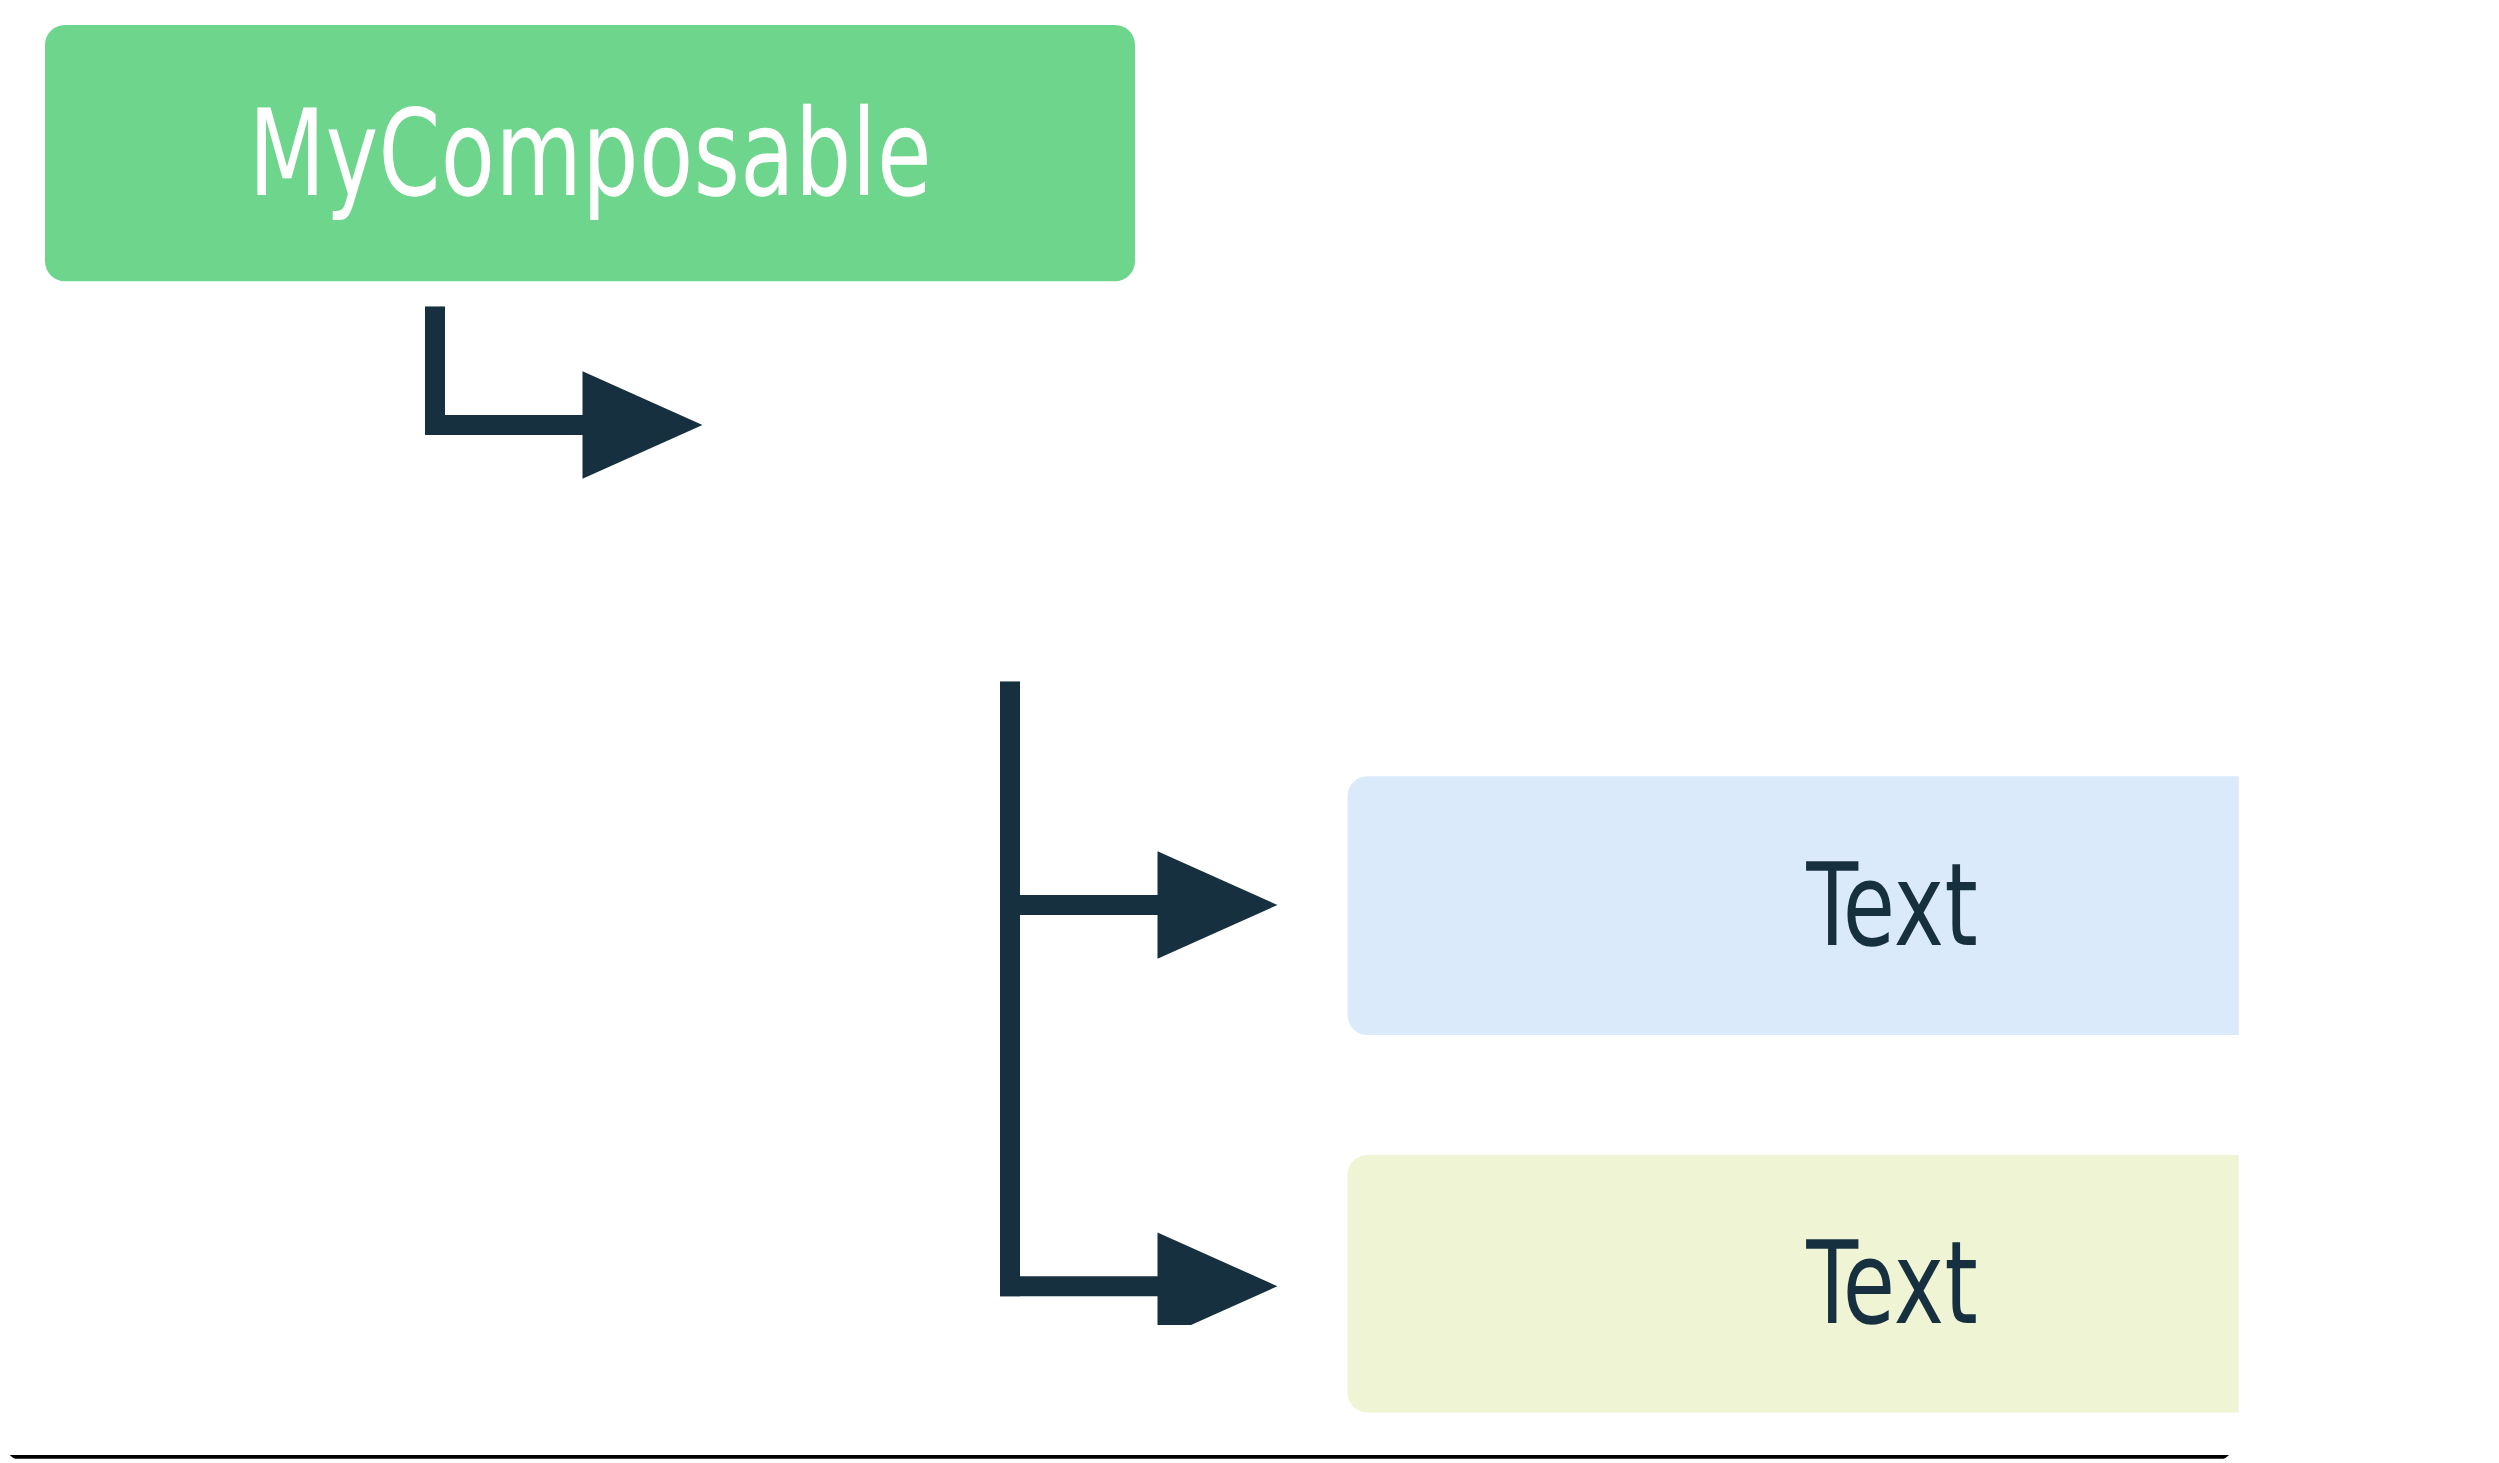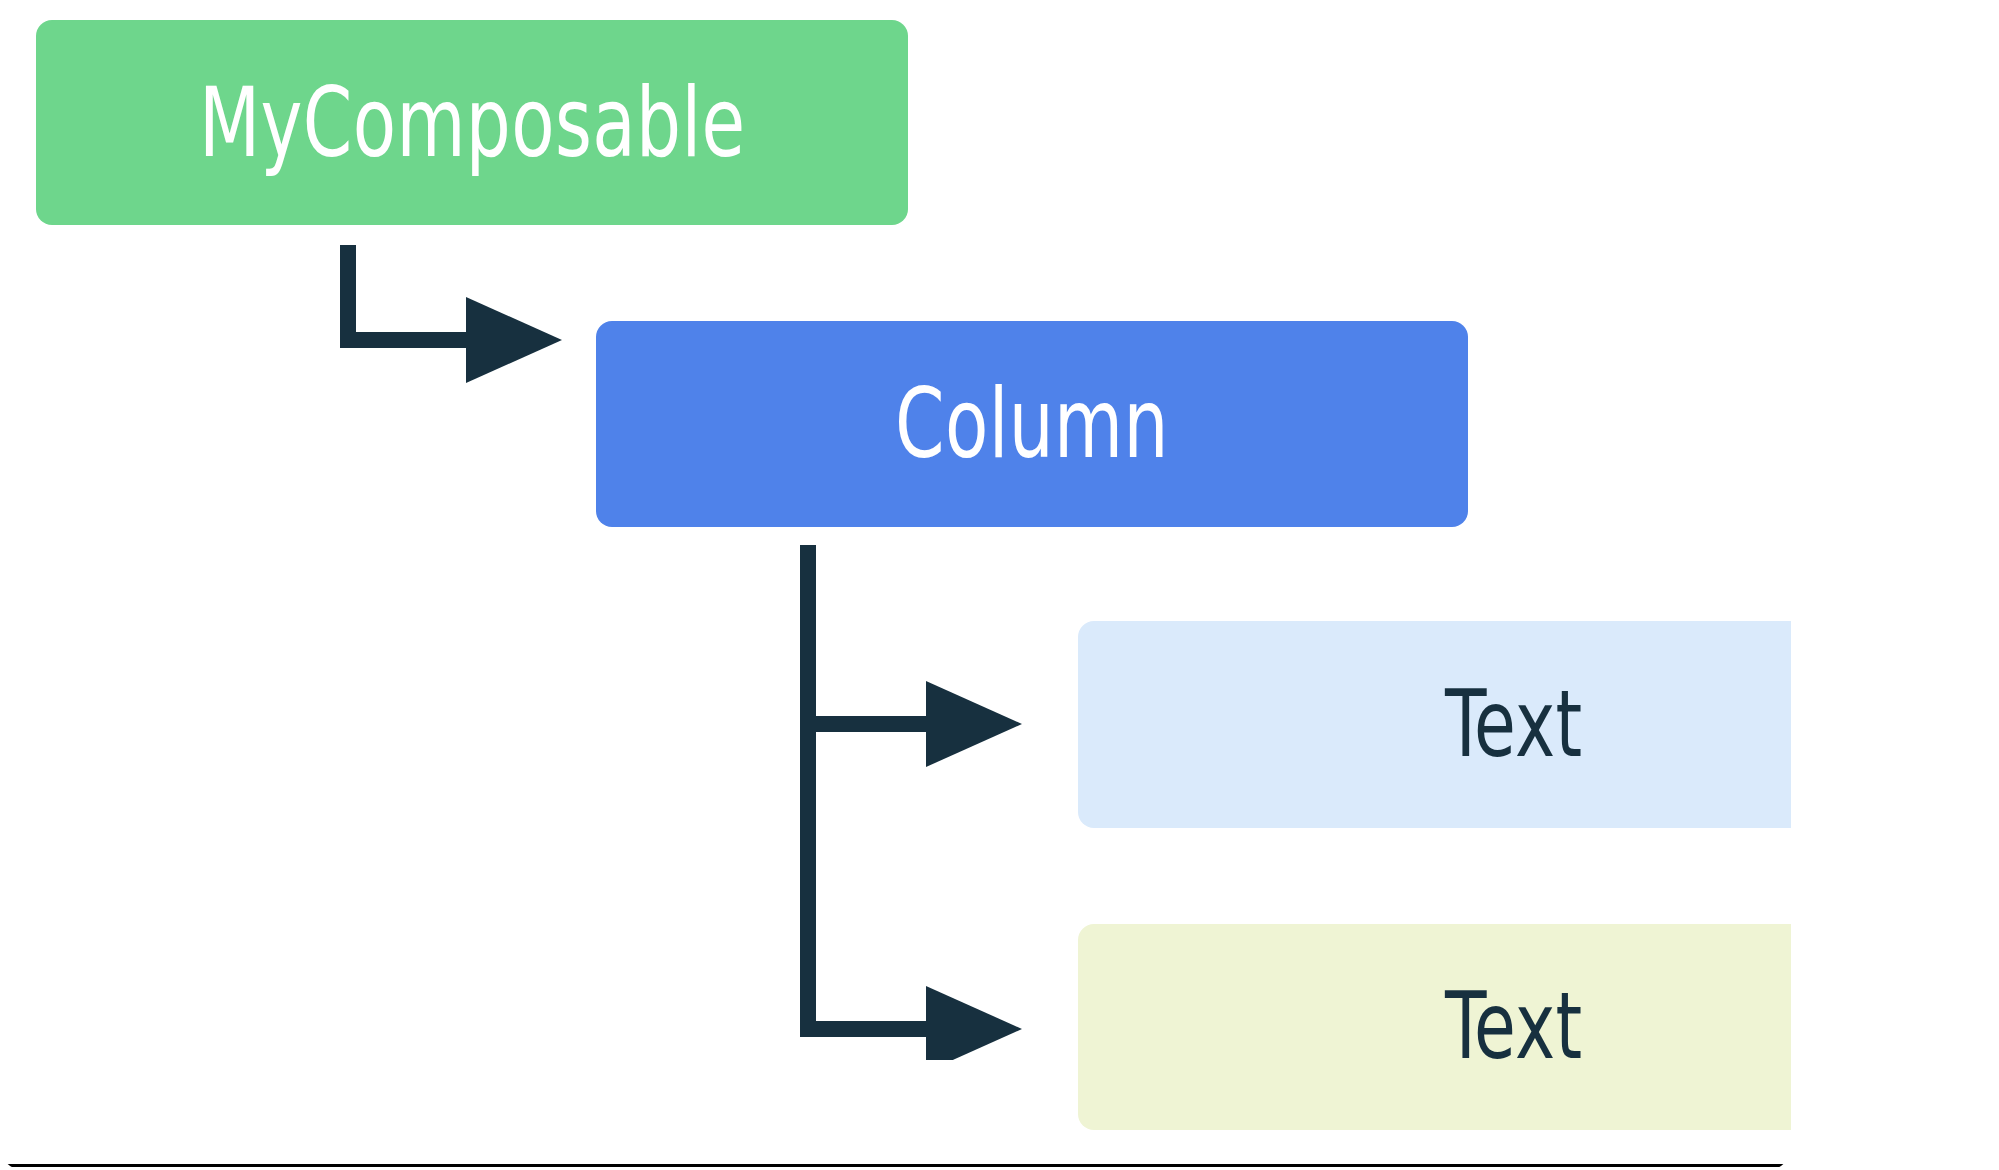--- a/index.html
+++ b/index.html
@@ -84,23 +84,20 @@
   </div>
 
   <div class="connector" id="connector-root-column">
     <svg width="260" height="210" viewBox="0 0 260 210" xmlns="http://www.w3.org/2000/svg">
       <path d="M 18 0 L 18 95" stroke="#17303f" stroke-width="16" fill="none"></path>
       <path d="M 10 95 L 148 95" stroke="#17303f" stroke-width="16" fill="none"></path>
       <path d="M 136 52 L 232 95 L 136 138 Z" fill="#17303f"></path>
     </svg>
   </div>
 
-  <div class="node" id="node-column" style="background:#4f82ea;">
-    <span class="node-label" style="color:#ffffff;">Column</span>
-  </div>
 
   <div class="connector" id="connector-column-texts">
     <svg width="260" height="515" viewBox="0 0 260 515" xmlns="http://www.w3.org/2000/svg">
       <path d="M 18 0 L 18 492" stroke="#17303f" stroke-width="16" fill="none"></path>
       <path d="M 10 179 L 148 179" stroke="#17303f" stroke-width="16" fill="none"></path>
       <path d="M 136 136 L 232 179 L 136 222 Z" fill="#17303f"></path>
       <path d="M 10 484 L 148 484" stroke="#17303f" stroke-width="16" fill="none"></path>
       <path d="M 136 441 L 232 484 L 136 527 Z" fill="#17303f"></path>
     </svg>
   </div>

